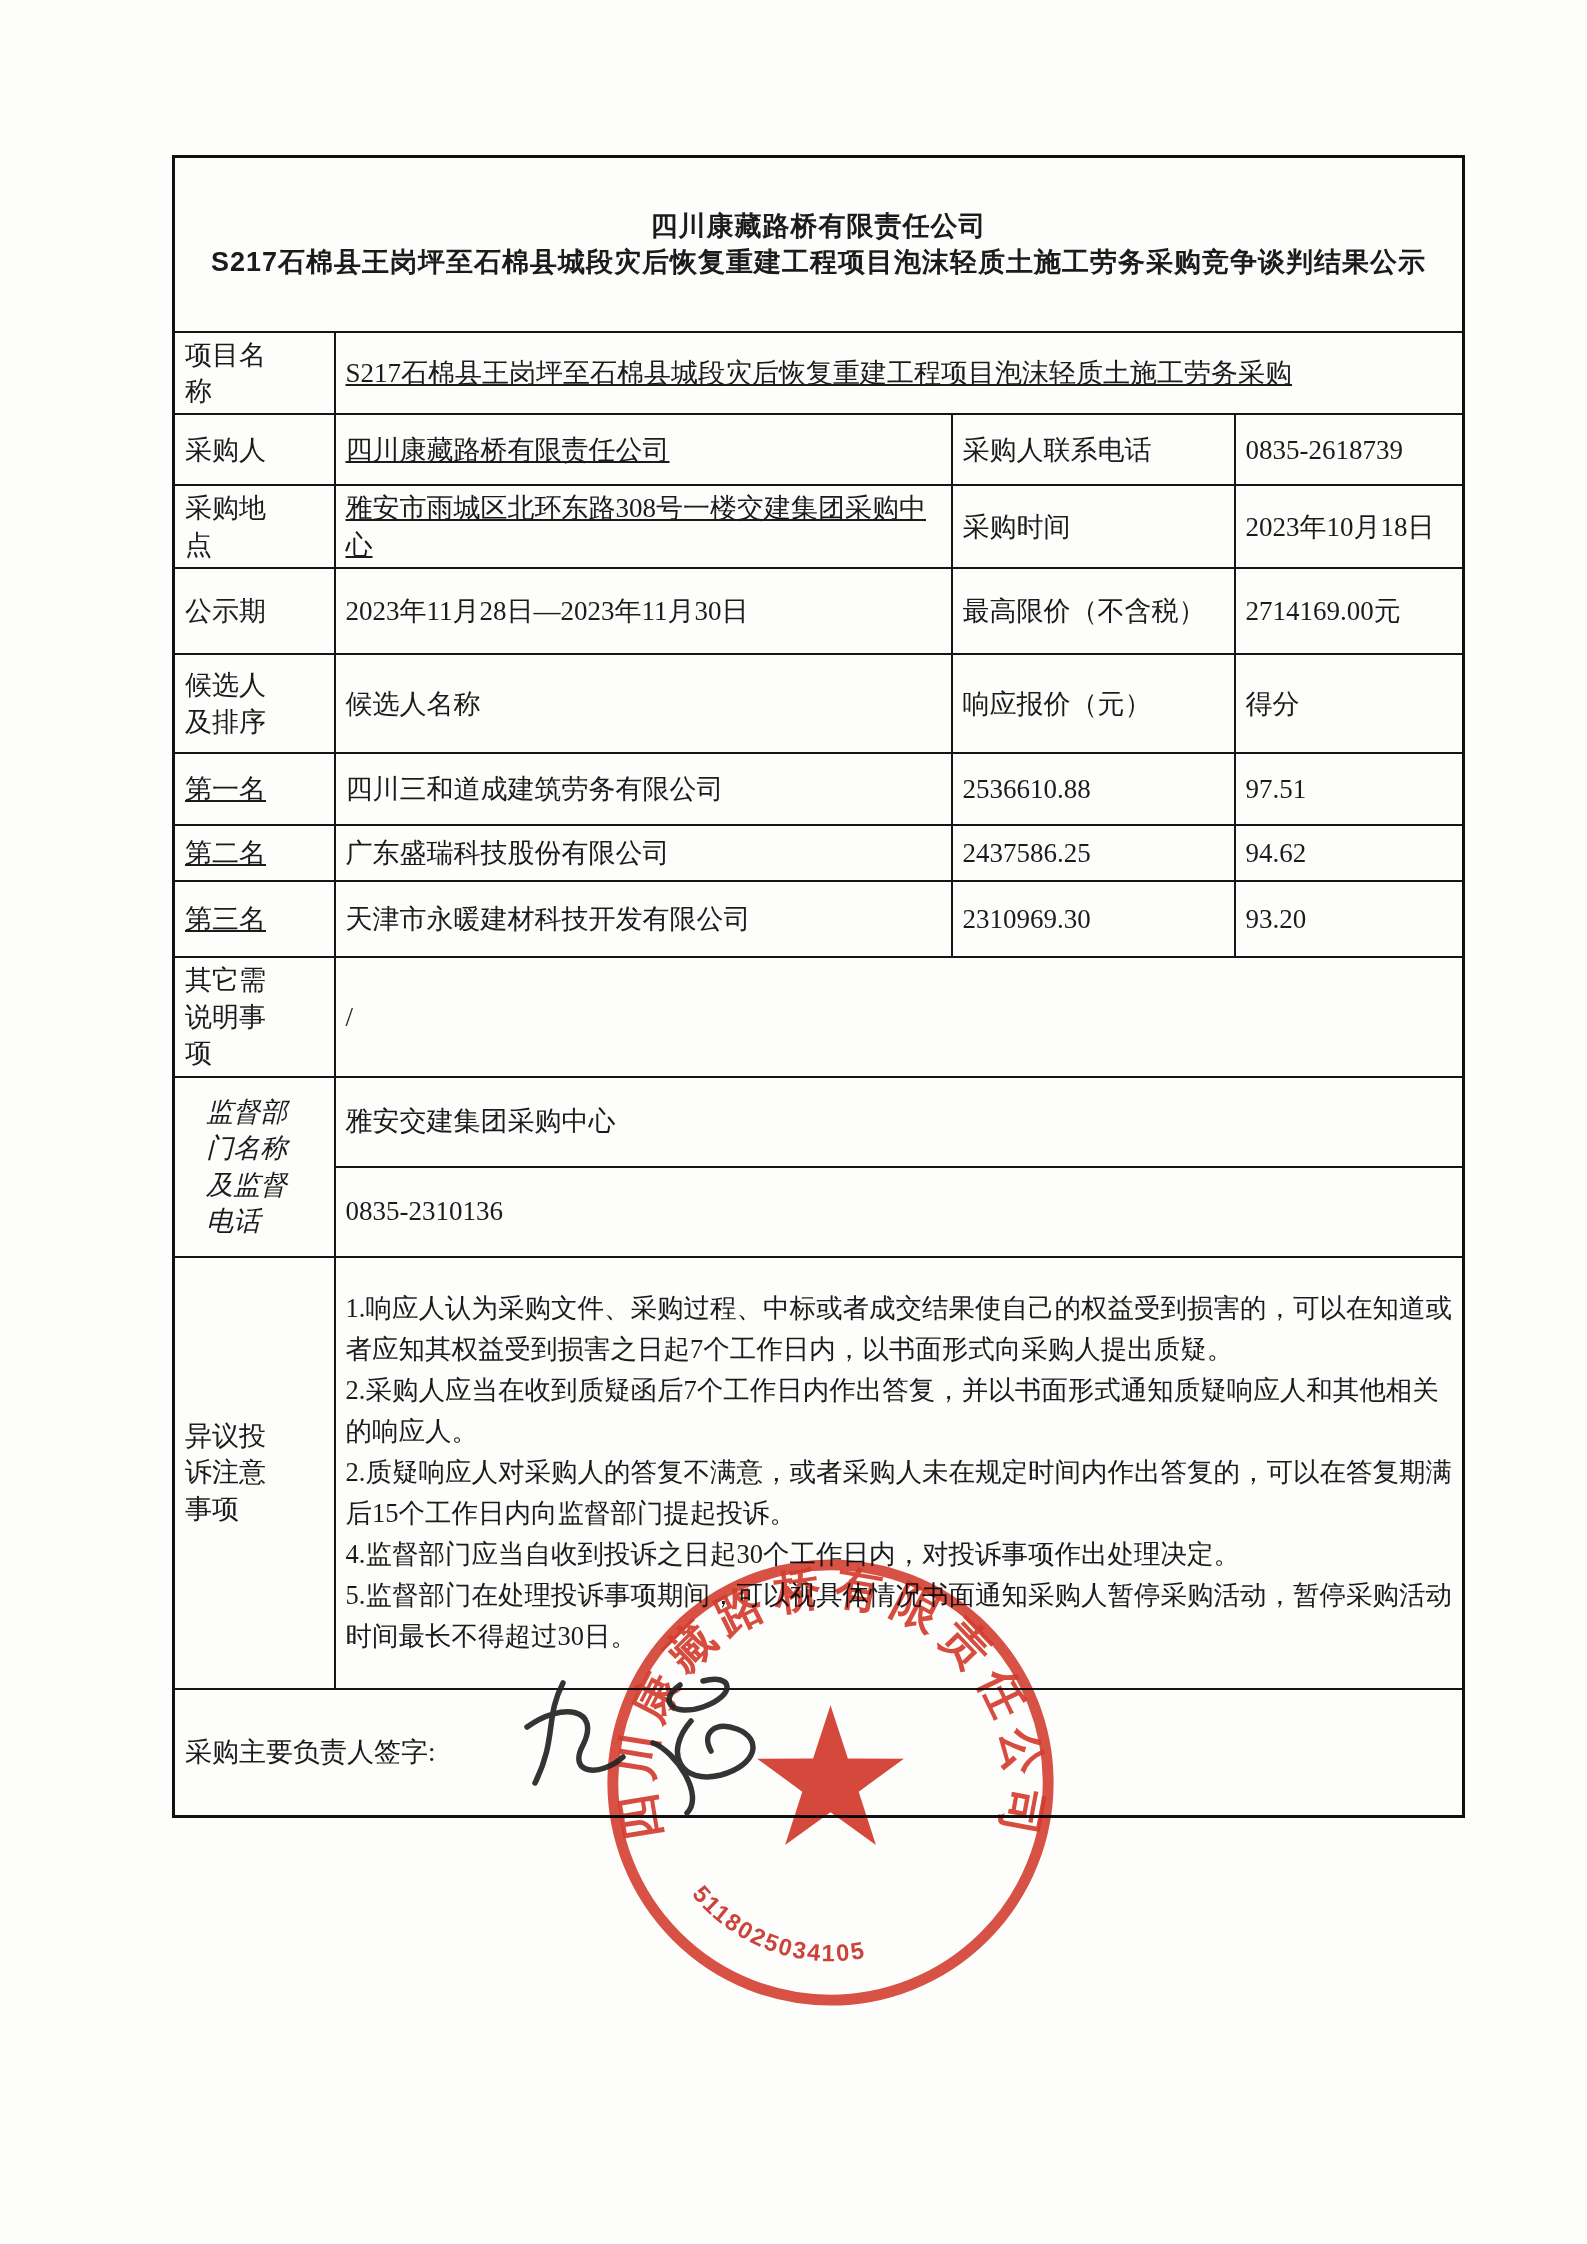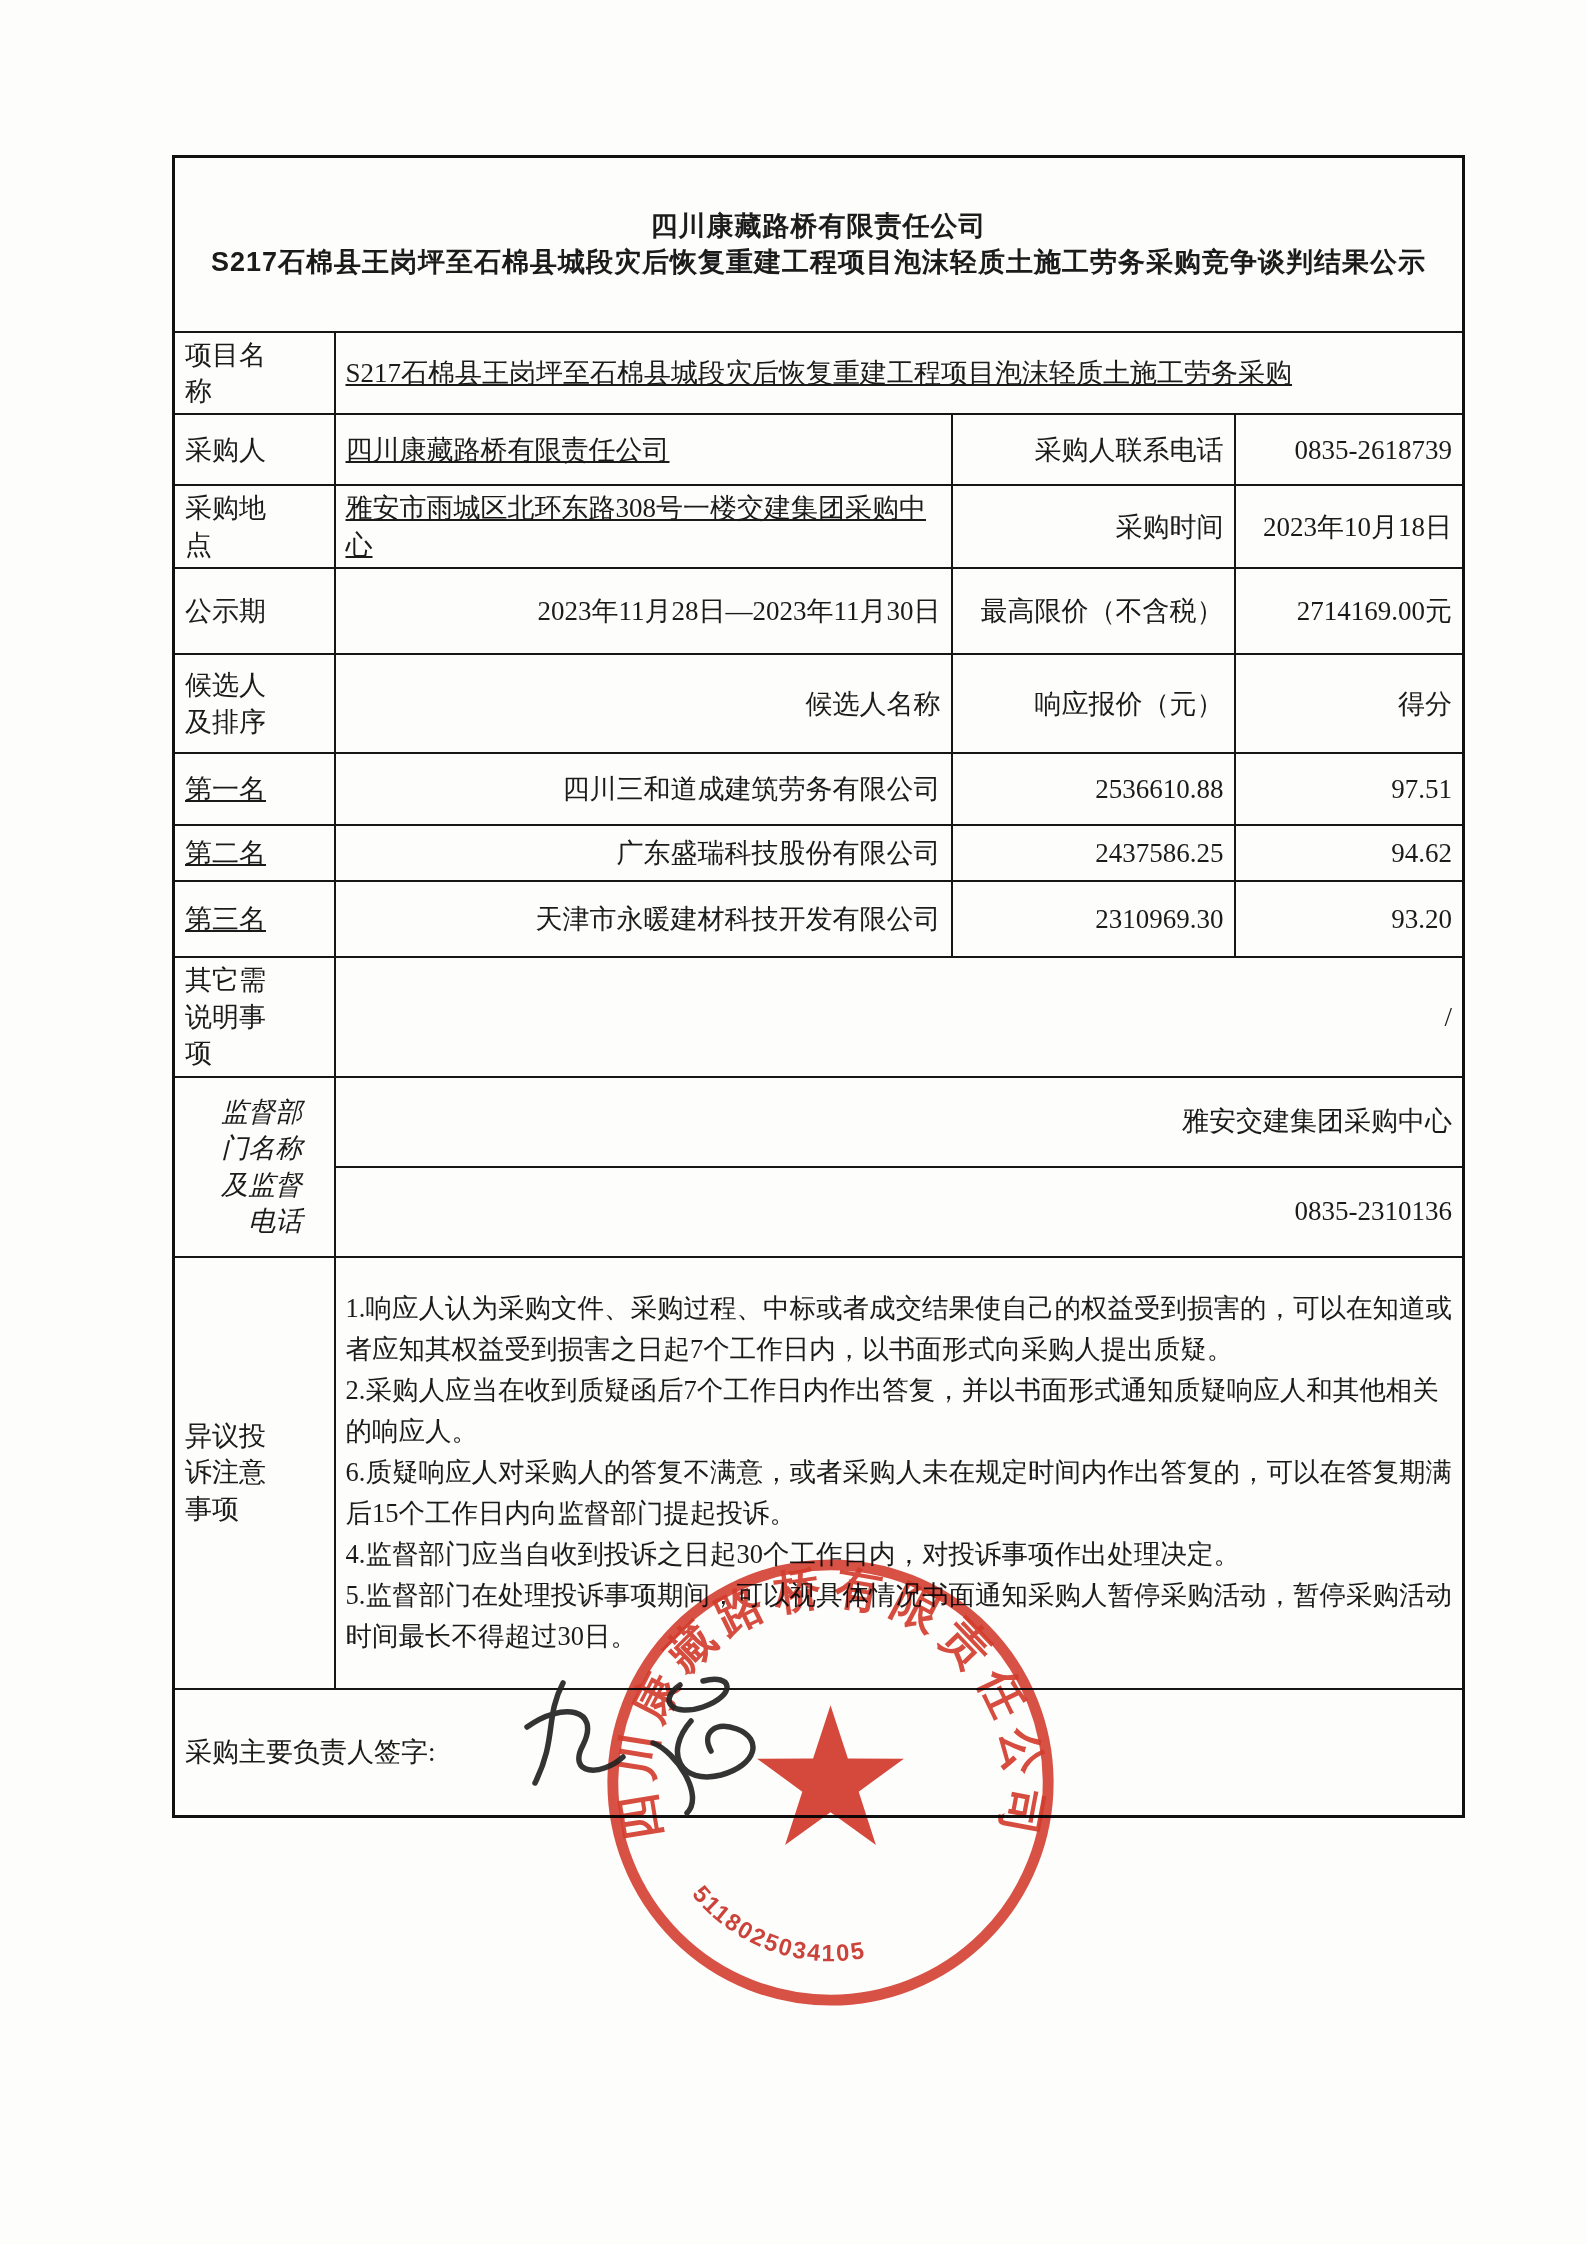--- a/index.html
+++ b/index.html
@@ -27,21 +27,21 @@
     font-family:"Liberation Sans","DejaVu Sans",sans-serif;
     font-weight:700;
     font-size:31px;
     line-height:1.5;
     letter-spacing:1px;
   }
   .label-cell{vertical-align:middle;}
   .label-inner{display:block;width:96px;}
   .label-center .label-inner{margin:0 auto;font-style:italic;}
   .v-left{text-align:left;text-decoration:underline;}
-  .v-center{text-align:right;margin-left:32px;}
+  .v-center{text-align:left;margin-left:32px;}
   .notes-cell{padding:10px 14px;}
   .notes-cell p{margin:0;font-size:26.5px;line-height:1.55;text-align:left;}
   .sig-cell{position:relative;padding-left:8px;font-size:28px;}
   .stamp-wrap{
     position:absolute;left:598px;top:1550px;width:465px;height:465px;
     mix-blend-mode:multiply;z-index:5;pointer-events:none;
   }
   .sig-wrap{
     position:absolute;left:505px;top:1655px;width:300px;height:175px;
     z-index:6;pointer-events:none;
@@ -145,21 +145,21 @@
     <td colspan="3" class="v-center">0835-2310136</td>
   </tr>
 
   <tr style="height:432px">
     <td class="label-cell">
       <span class="label-inner">异议投诉注意事项</span>
     </td>
     <td colspan="3" class="notes-cell">
       <p>1.响应人认为采购文件、采购过程、中标或者成交结果使自己的权益受到损害的，可以在知道或者应知其权益受到损害之日起7个工作日内，以书面形式向采购人提出质疑。</p>
       <p>2.采购人应当在收到质疑函后7个工作日内作出答复，并以书面形式通知质疑响应人和其他相关的响应人。</p>
-      <p>6.质疑响应人对采购人的答复不满意，或者采购人未在规定时间内作出答复的，可以在答复期满后15个工作日内向监督部门提起投诉。</p>
+      <p>2.质疑响应人对采购人的答复不满意，或者采购人未在规定时间内作出答复的，可以在答复期满后15个工作日内向监督部门提起投诉。</p>
       <p>4.监督部门应当自收到投诉之日起30个工作日内，对投诉事项作出处理决定。</p>
       <p>5.监督部门在处理投诉事项期间，可以视具体情况书面通知采购人暂停采购活动，暂停采购活动时间最长不得超过30日。</p>
     </td>
   </tr>
 
   <tr style="height:128px">
     <td colspan="4" class="sig-cell">
       <span>采购主要负责人签字:</span>
     </td>
   </tr>

